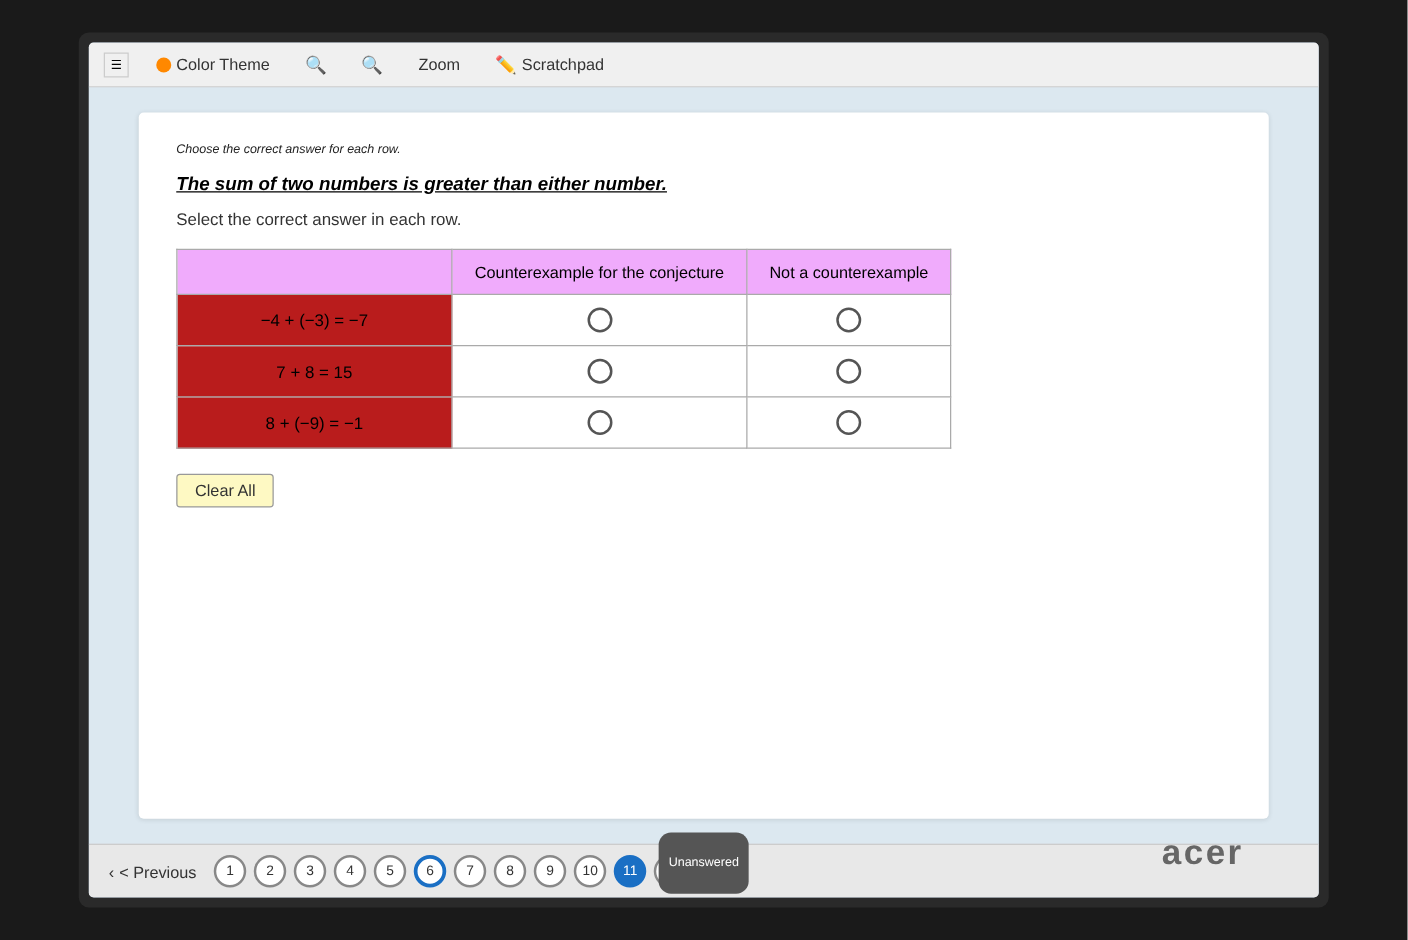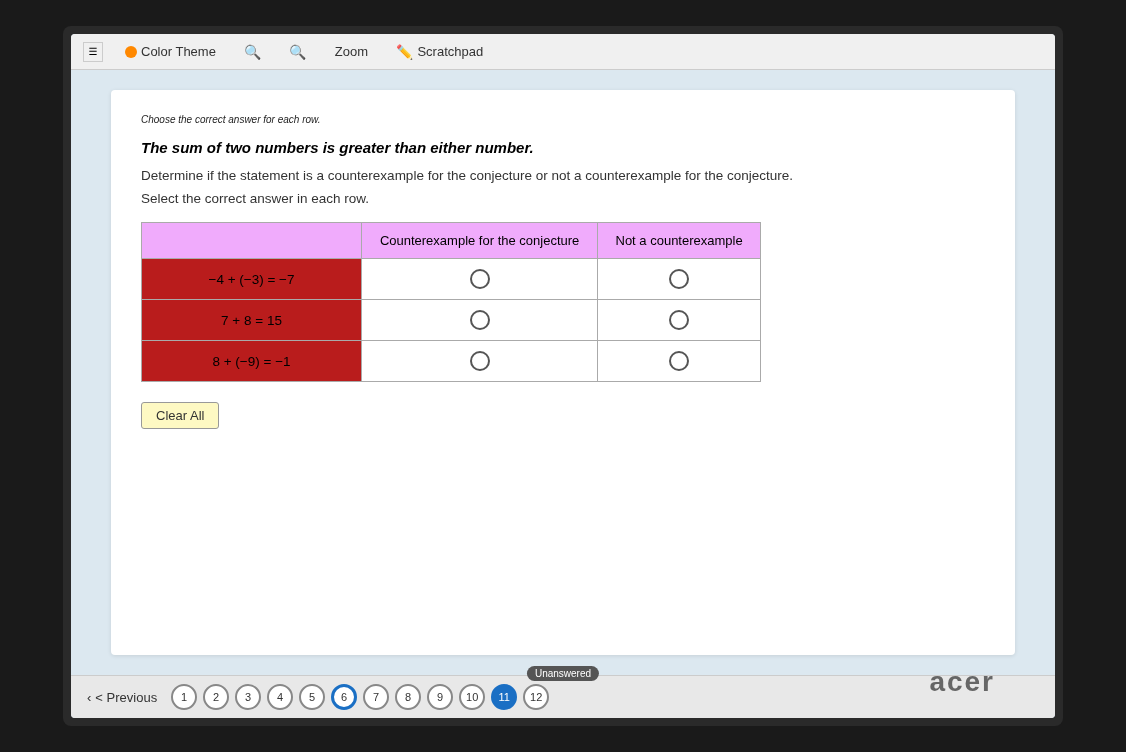--- a/index.html
+++ b/index.html
@@ -102,20 +102,21 @@
       font-size: 10px;
       margin-bottom: 14px;
       color: #222;
     }
 
     .conjecture-statement {
       font-weight: bold;
       font-style: italic;
       font-size: 15px;
       margin-bottom: 12px;
+      text-decoration: underline;
     }
 
     .instruction-text {
       font-size: 13.5px;
       margin-bottom: 8px;
       color: #333;
     }
 
     .select-text {
       font-size: 13.5px;
@@ -189,21 +190,21 @@
     }
 
     .unanswered-badge {
       position: absolute;
       top: -10px;
       left: 50%;
       transform: translateX(-50%);
       background: #555;
       color: white;
       font-size: 10px;
-      padding: 2px 8px;
+      padding: 19px 8px;
       border-radius: 10px;
     }
 
     .prev-btn {
       background: none;
       border: none;
       font-size: 13px;
       cursor: pointer;
       color: #333;
       margin-right: 8px;
@@ -278,21 +279,20 @@
     </div>
 
     <div class="content-area">
       <div class="question-container">
 
 
         <p class="directions-text">Choose the correct answer for each row.</p>
 
         <p class="conjecture-statement">The sum of two numbers is greater than either number.</p>
 
-        <p class="instruction-text">Determine if the statement is a counterexample for the conjecture or not a counterexample for the conjecture.</p>
 
         <p class="select-text">Select the correct answer in each row.</p>
 
         <table class="answer-table">
           <thead>
             <tr>
               <th style="width:220px;"></th>
               <th>Counterexample for the conjecture</th>
               <th>Not a counterexample</th>
             </tr>

